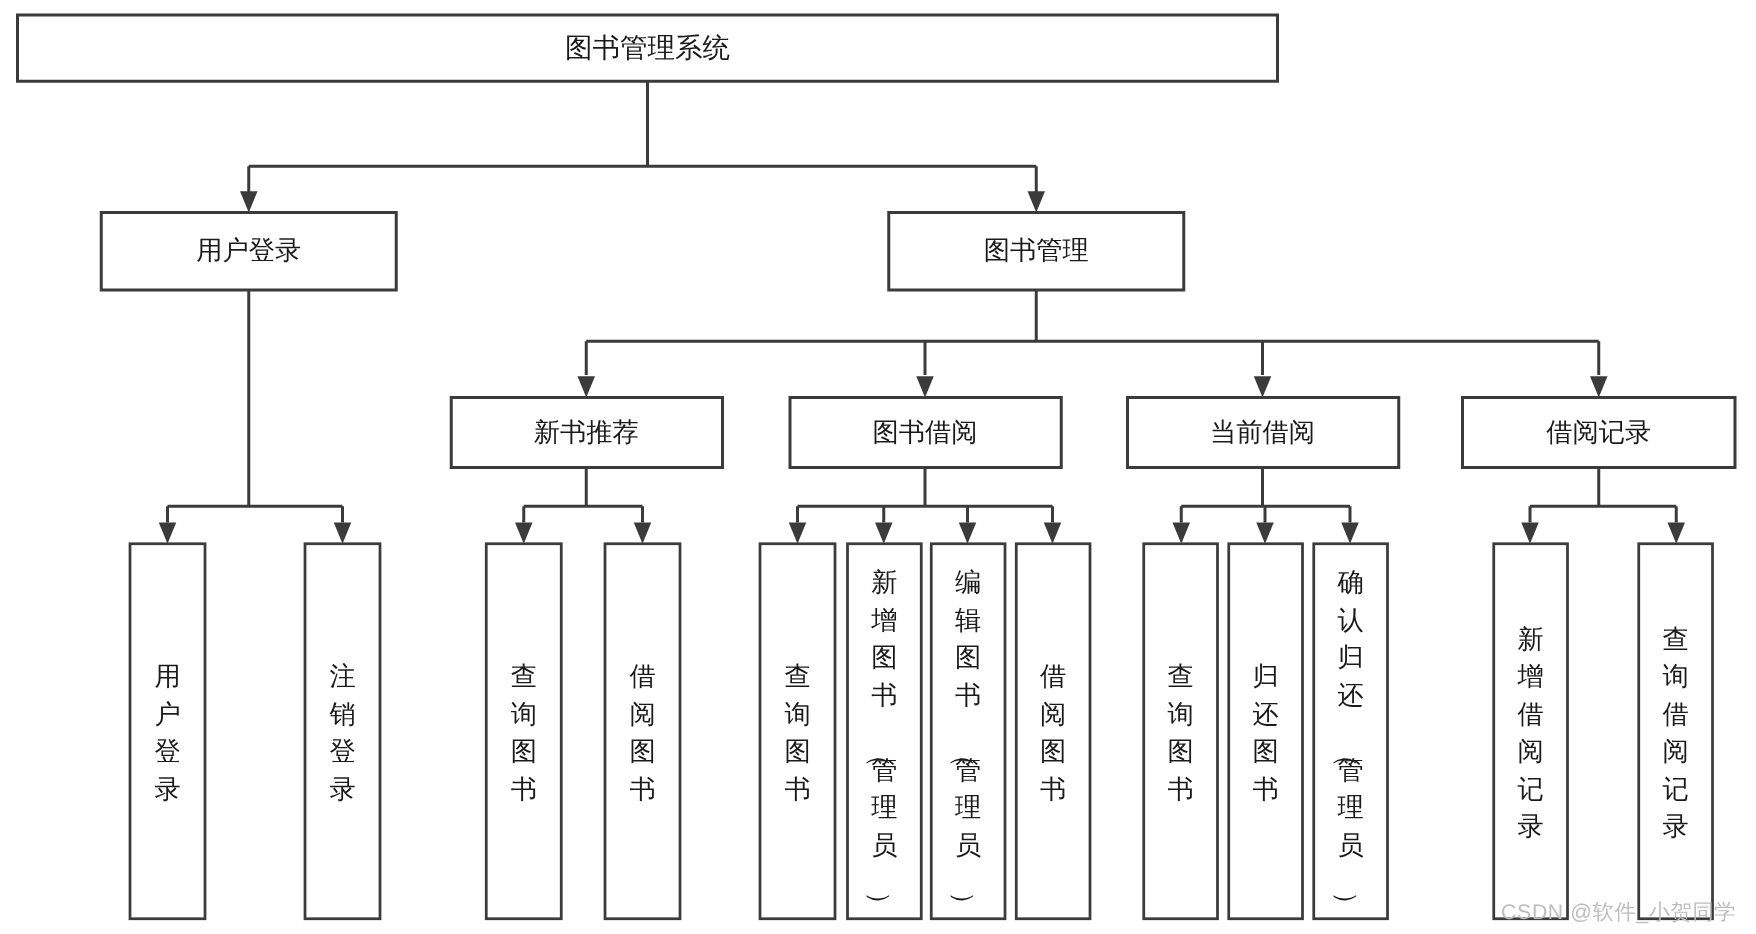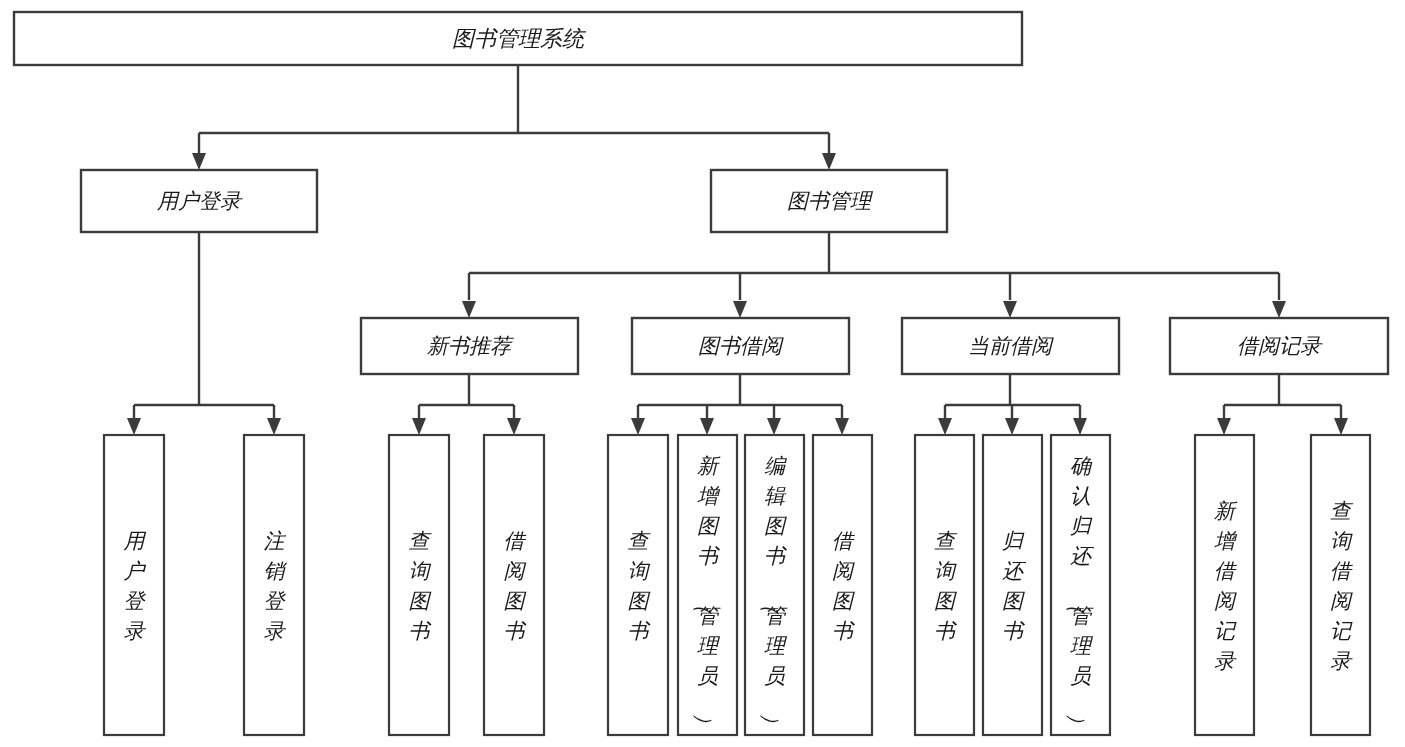--- a/index.html
+++ b/index.html
@@ -12,21 +12,20 @@
     height: 747px;
     font-family: "Liberation Sans", "DejaVu Sans", sans-serif;
     overflow: hidden;
     position: relative;
   }
   #diagram-root {
     position: absolute;
     left: 0; top: 0;
     width: 1405px;
     height: 747px;
-    font-style: italic;
   }
   svg.diagram {
     display: block;
     width: 1405px;
     height: 747px;
   }
   .node-box {
     fill: #ffffff;
     stroke: #3b3b3b;
     stroke-width: 2.4;
@@ -240,13 +239,14 @@
           <rect class="node-box thin" x="1195" y="435" width="59" height="300"></rect>
           <text class="vlabel" x="1224.5" y="518"><tspan x="1224.5" dy="0">新</tspan><tspan x="1224.5" dy="30">增</tspan><tspan x="1224.5" dy="30">借</tspan><tspan x="1224.5" dy="30">阅</tspan><tspan x="1224.5" dy="30">记</tspan><tspan x="1224.5" dy="30">录</tspan></text>
         </g>
         <g>
           <rect class="node-box thin" x="1311" y="435" width="59" height="300"></rect>
           <text class="vlabel" x="1340.5" y="518"><tspan x="1340.5" dy="0">查</tspan><tspan x="1340.5" dy="30">询</tspan><tspan x="1340.5" dy="30">借</tspan><tspan x="1340.5" dy="30">阅</tspan><tspan x="1340.5" dy="30">记</tspan><tspan x="1340.5" dy="30">录</tspan></text>
         </g>
       </g>
   </svg>
 
+  <div class="watermark">CSDN @软件_小贺同学</div>
 </div>
 
 </body></html>

